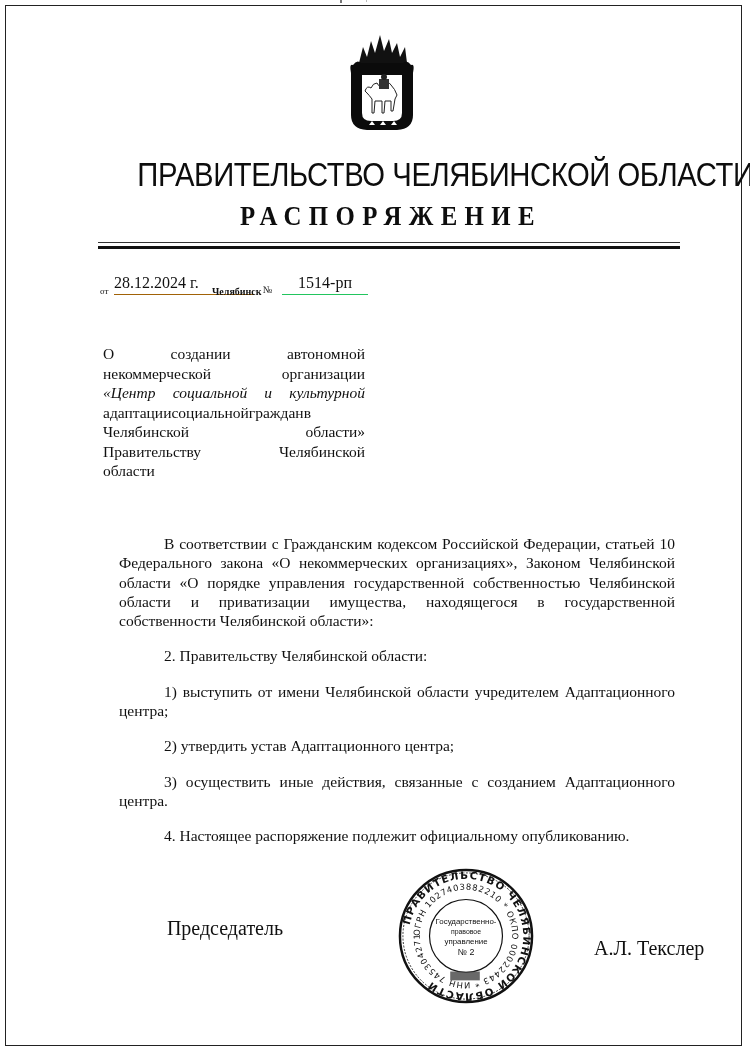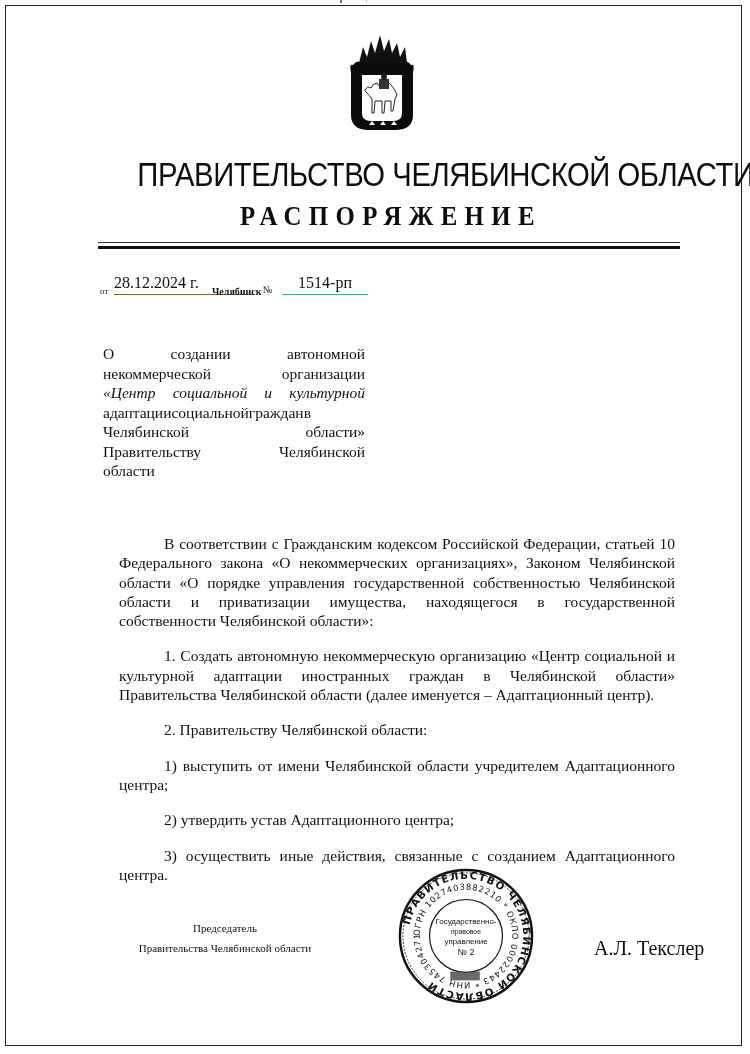--- a/index.html
+++ b/index.html
@@ -28,21 +28,21 @@
     .meta .city { position: absolute; left: 112px; top: 16px; font-size: 10px; font-weight: bold; }
 
     .subject { position: absolute; left: 103px; top: 344px; width: 262px; font-size: 15.5px;
                line-height: 19.5px; text-align: justify; text-align-last: justify; }
 
     .body-text { position: absolute; left: 103px; top: 518px; width: 588px; font-size: 15.5px;
                  line-height: 19.3px; }
     .para { text-align: justify; margin: 16px; text-indent: 45px; }
 
     .sign-left { position: absolute; left: 90px; top: 918px; width: 270px; text-align: center;
-                 font-size: 11px; line-height: 20px; }
+                 font-size: 20px; line-height: 20px; }
     .sign-right { position: absolute; left: 594px; top: 937px; font-size: 20px; }
     .stamp { position: absolute; left: 397px; top: 866px; width: 138px; height: 140px; }
     .speck { position: absolute; background: #777; }
   </style>
 </head>
 <body>
 
 <div class="frame"></div>
 <div class="speck" style="left:340px;top:0;width:2px;height:3px;"></div>
 <div class="speck" style="left:366px;top:0;width:1px;height:2px;background:#bbb;"></div>
@@ -108,30 +108,29 @@
   </div>
   <div style="display:flex;justify-content:space-between;">
     <span>Правительству</span>
       <span>Челябинской</span>
   </div>
   <div>области</div>
 </div>
 
 <div class="body-text">
   <p class="para">В соответствии с Гражданским кодексом Российской Федерации, статьей 10 Федерального закона «О некоммерческих организациях», Законом Челябинской области «О порядке управления государственной собственностью Челябинской области и приватизации имущества, находящегося в государственной собственности Челябинской области»:</p>
-  <p class="para">1. Создать автономную некоммерческую организацию «Центр социальной и культурной адаптации иностранных граждан в Челябинской области» Правительства Челябинской области (далее именуется – Адаптационный центр).</p>
   <p class="para">2. Правительству Челябинской области:</p>
   <p class="para">1) выступить от имени Челябинской области учредителем Адаптационного центра;</p>
   <p class="para">2) утвердить устав Адаптационного центра;</p>
   <p class="para">3) осуществить иные действия, связанные с созданием Адаптационного центра.</p>
+  <p class="para">4. Настоящее распоряжение подлежит официальному опубликованию.</p>
 </div>
 
 <div class="sign-left">
   <div>Председатель</div>
-  <div>Правительства Челябинской области</div>
 </div>
 
 <svg class="stamp" viewBox="0 0 140 140">
   <defs>
     <path id="outerArc" d="M70,70 m-58,0 a58,58 0 1,1 116,0 a58,58 0 1,1 -116,0"></path>
     <path id="innerArc" d="M70,70 m-47,0 a47,47 0 1,1 94,0 a47,47 0 1,1 -94,0"></path>
   </defs>
   <circle cx="70" cy="70" r="67" fill="none" stroke="#111" stroke-width="2.5"></circle>
   <circle cx="70" cy="70" r="64" fill="none" stroke="#333" stroke-width="1" stroke-dasharray="2 1.5"></circle>
   <circle cx="70" cy="70" r="37" fill="none" stroke="#111" stroke-width="1.2"></circle>

